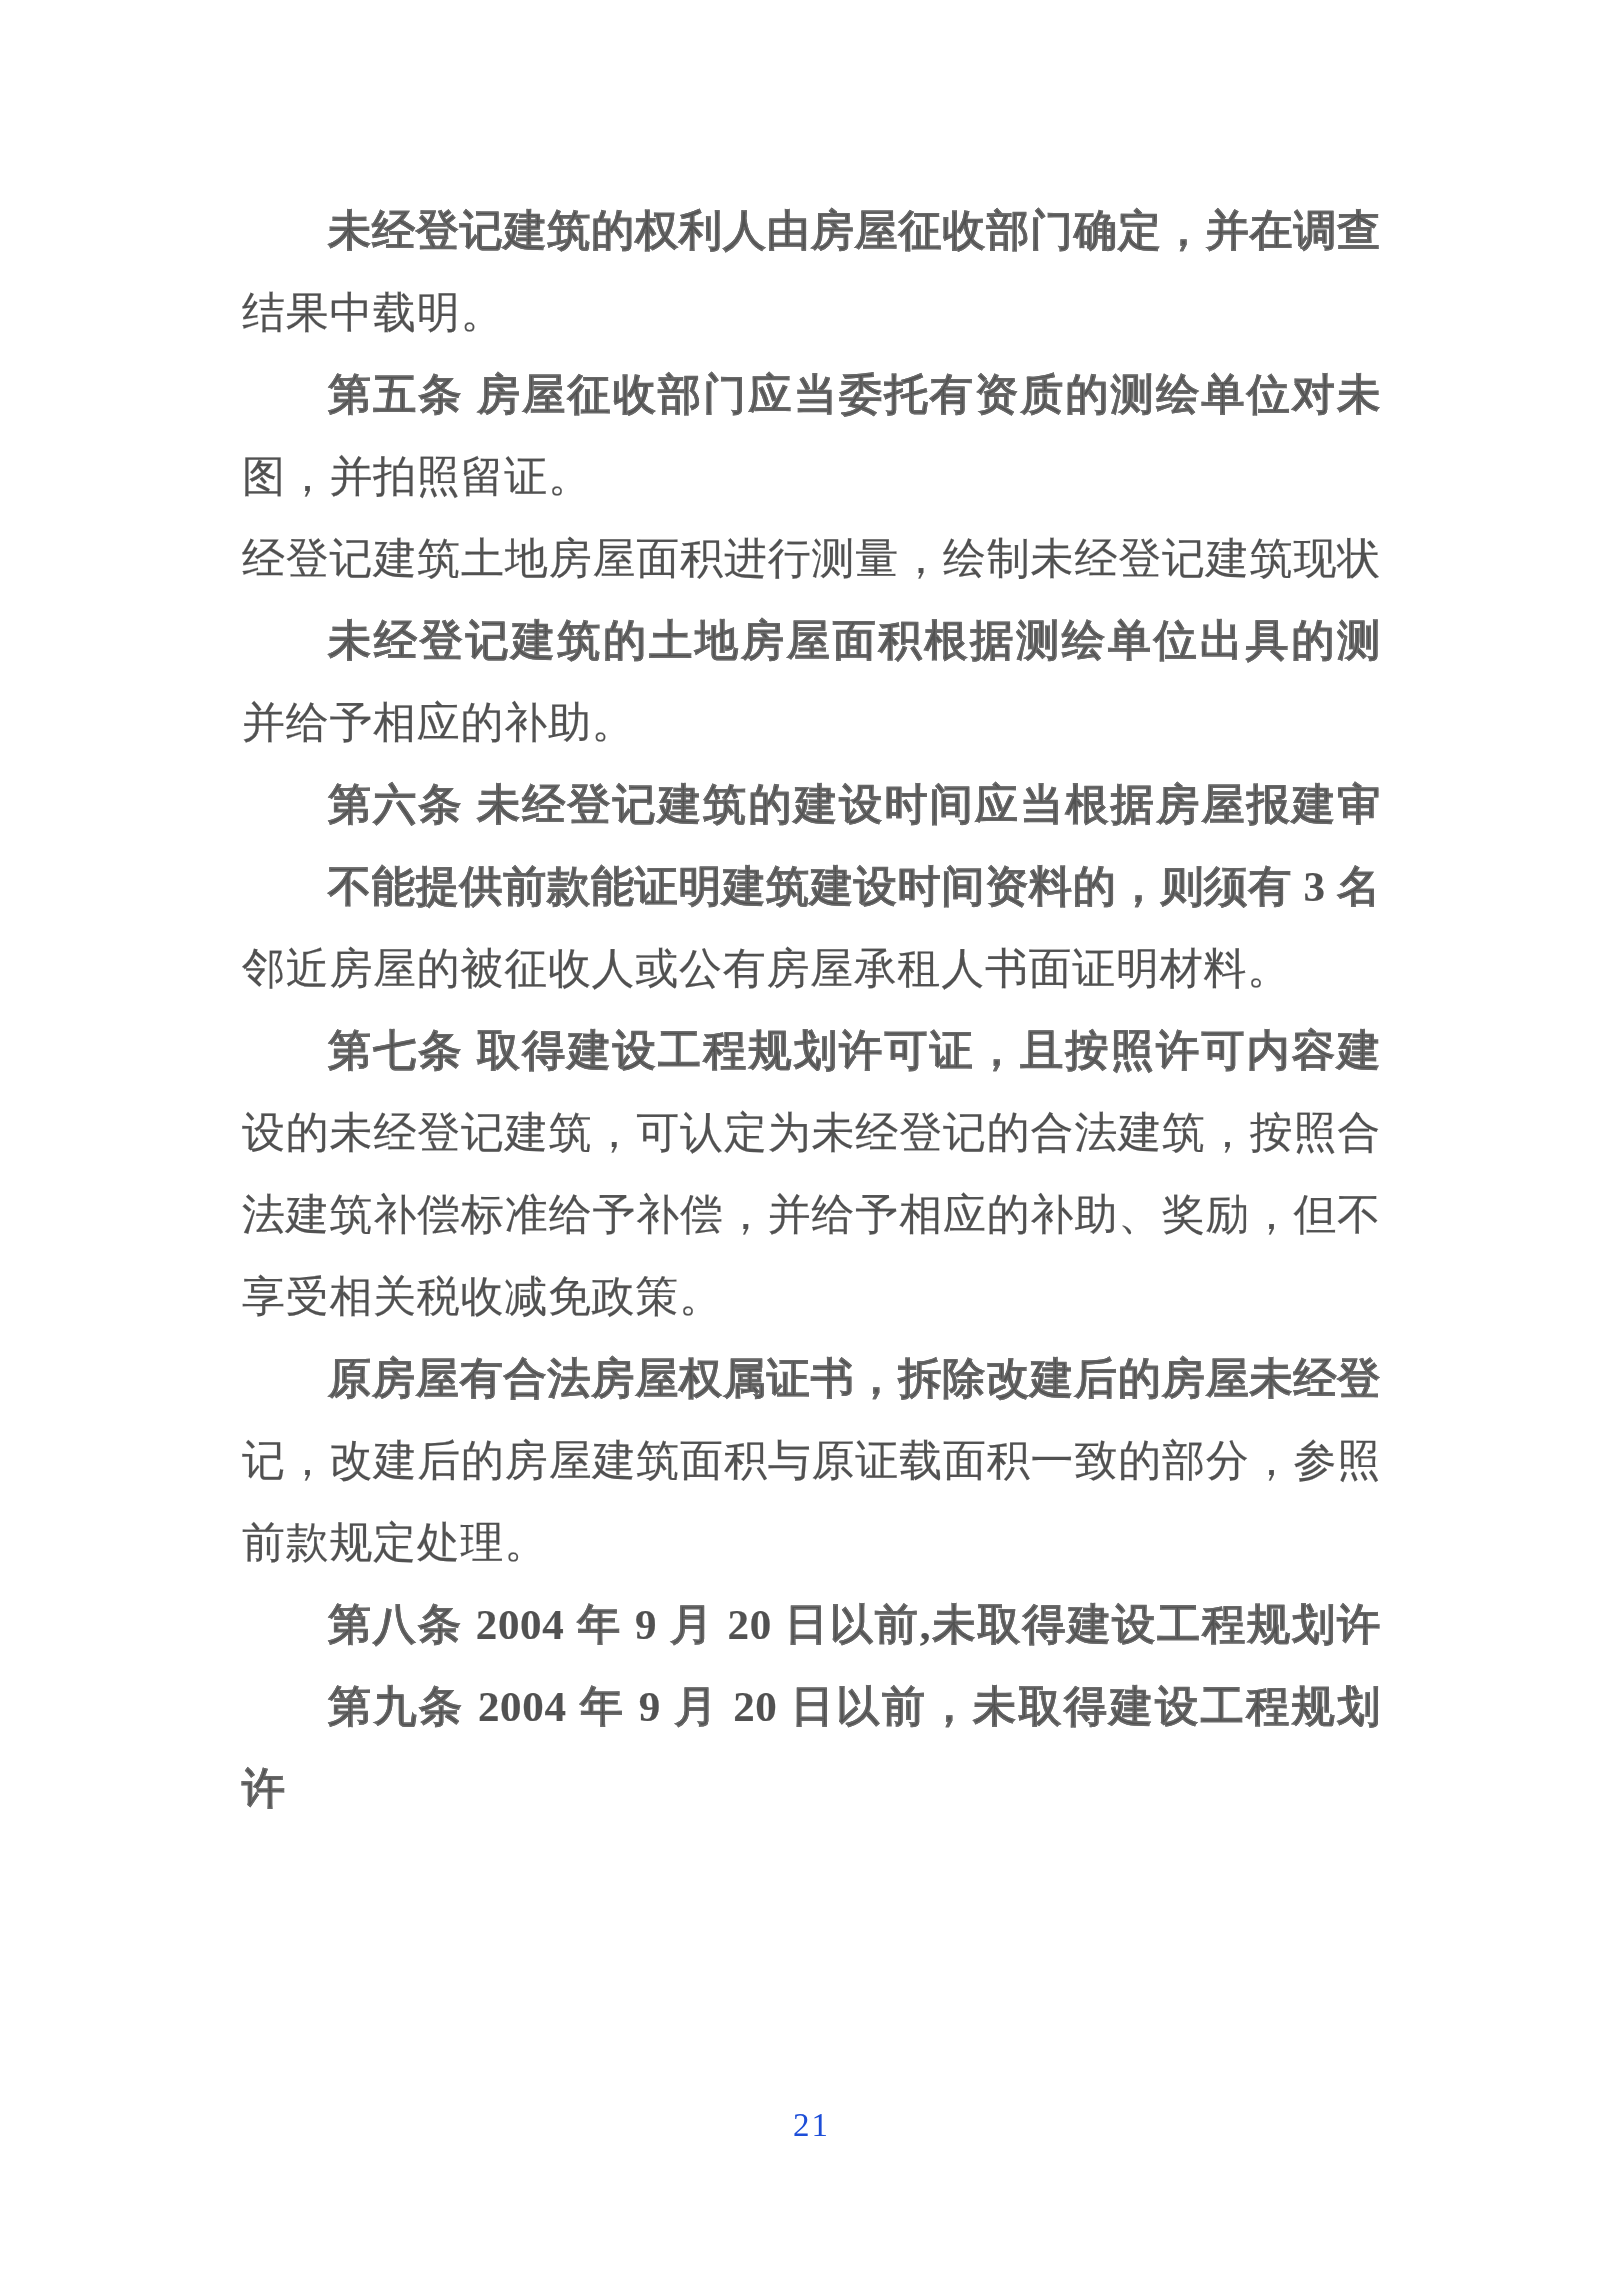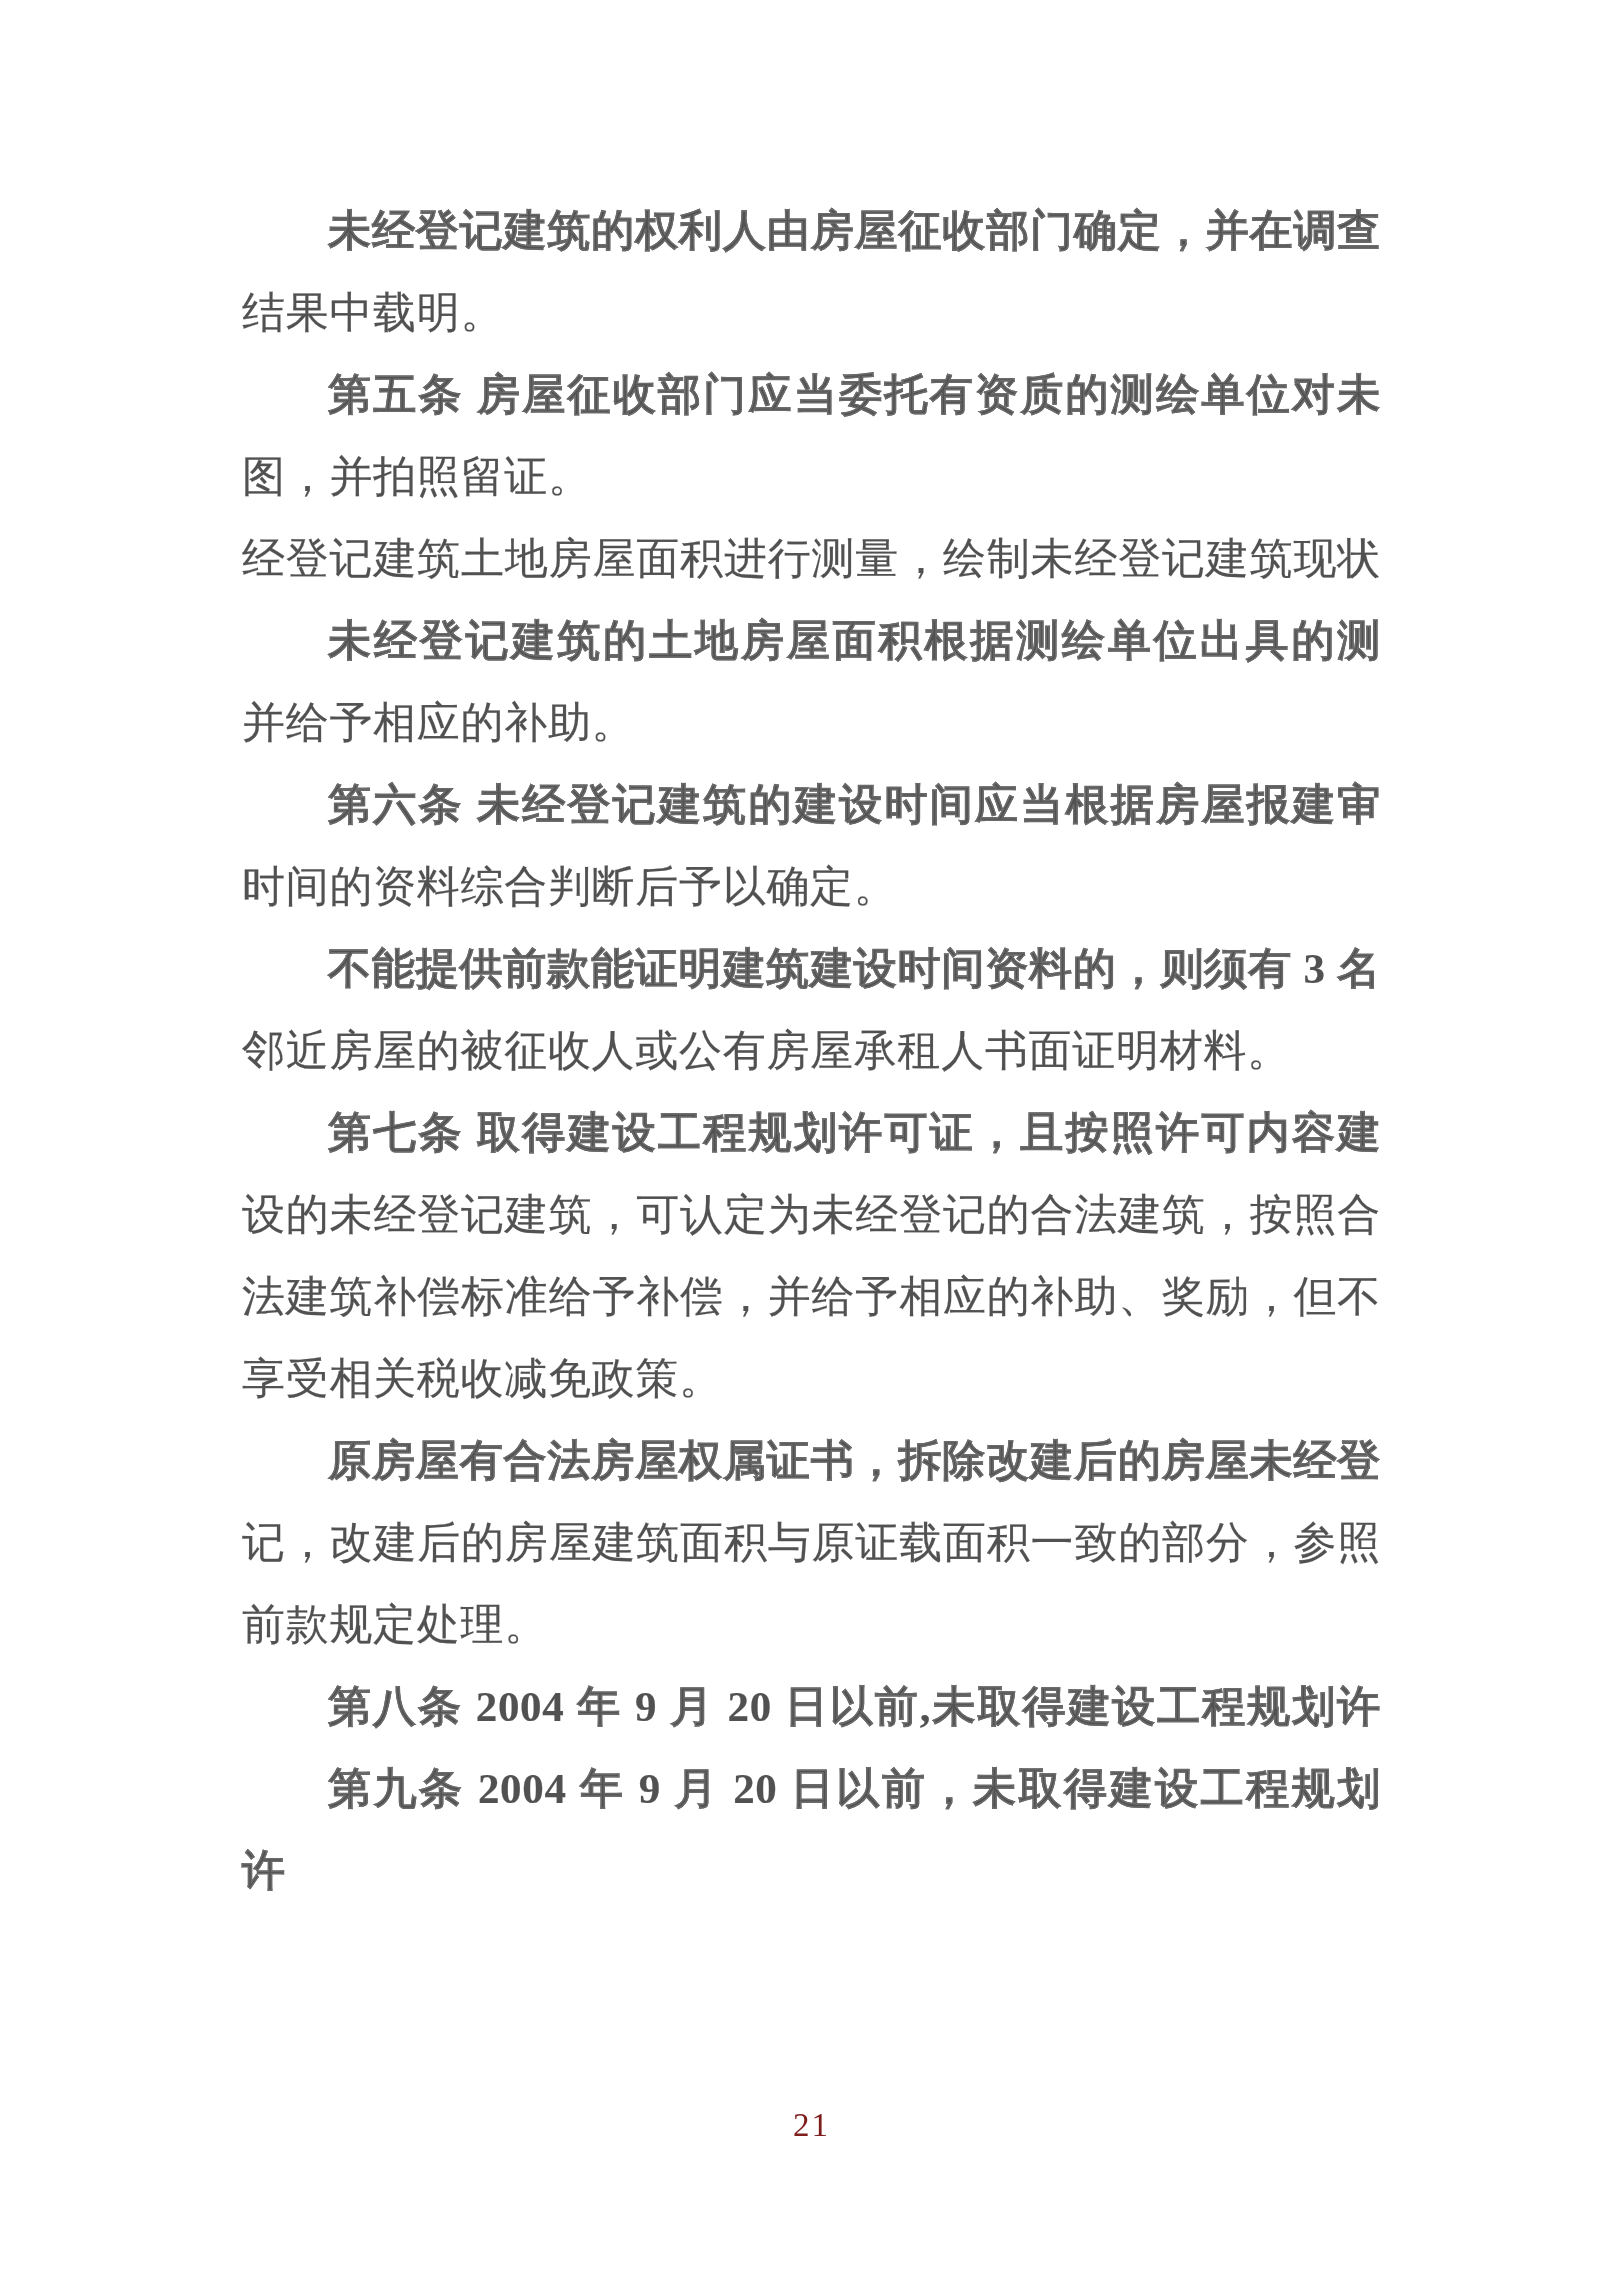--- a/index.html
+++ b/index.html
@@ -49,38 +49,37 @@
   .page-footer {
     position: absolute;
     left: 0;
     top: 2109px;
     width: 1623px;
     text-align: center;
   }
   .page-number {
     font-size: 33px;
     line-height: 1;
-    color: #7f1d1d;
+    color: #1d4ed8;
     letter-spacing: 2px;
   }
 </style>
 </head>
 <body>
 
 <div class="page">
   <main class="text-block" id="text-block">
       <div class="line line--justify line--indent">未经登记建筑的权利人由房屋征收部门确定，并在调查</div>
       <div class="line">结果中载明。</div>
       <div class="line line--justify line--indent">第五条 房屋征收部门应当委托有资质的测绘单位对未</div>
       <div class="line">图，并拍照留证。</div>
       <div class="line line--justify">经登记建筑土地房屋面积进行测量，绘制未经登记建筑现状</div>
       <div class="line line--justify line--indent">未经登记建筑的土地房屋面积根据测绘单位出具的测</div>
       <div class="line">并给予相应的补助。</div>
       <div class="line line--justify line--indent">第六条 未经登记建筑的建设时间应当根据房屋报建审</div>
-      <div class="line">时间的资料综合判断后予以确定。</div>
       <div class="line line--justify line--indent">不能提供前款能证明建筑建设时间资料的，则须有 3 名</div>
       <div class="line">邻近房屋的被征收人或公有房屋承租人书面证明材料。</div>
       <div class="line line--justify line--indent">第七条 取得建设工程规划许可证，且按照许可内容建</div>
       <div class="line line--justify">设的未经登记建筑，可认定为未经登记的合法建筑，按照合</div>
       <div class="line line--justify">法建筑补偿标准给予补偿，并给予相应的补助、奖励，但不</div>
       <div class="line">享受相关税收减免政策。</div>
       <div class="line line--justify line--indent">原房屋有合法房屋权属证书，拆除改建后的房屋未经登</div>
       <div class="line line--justify">记，改建后的房屋建筑面积与原证载面积一致的部分，参照</div>
       <div class="line">前款规定处理。</div>
       <div class="line line--justify line--indent">第八条 2004 年 9 月 20 日以前,未取得建设工程规划许</div>

